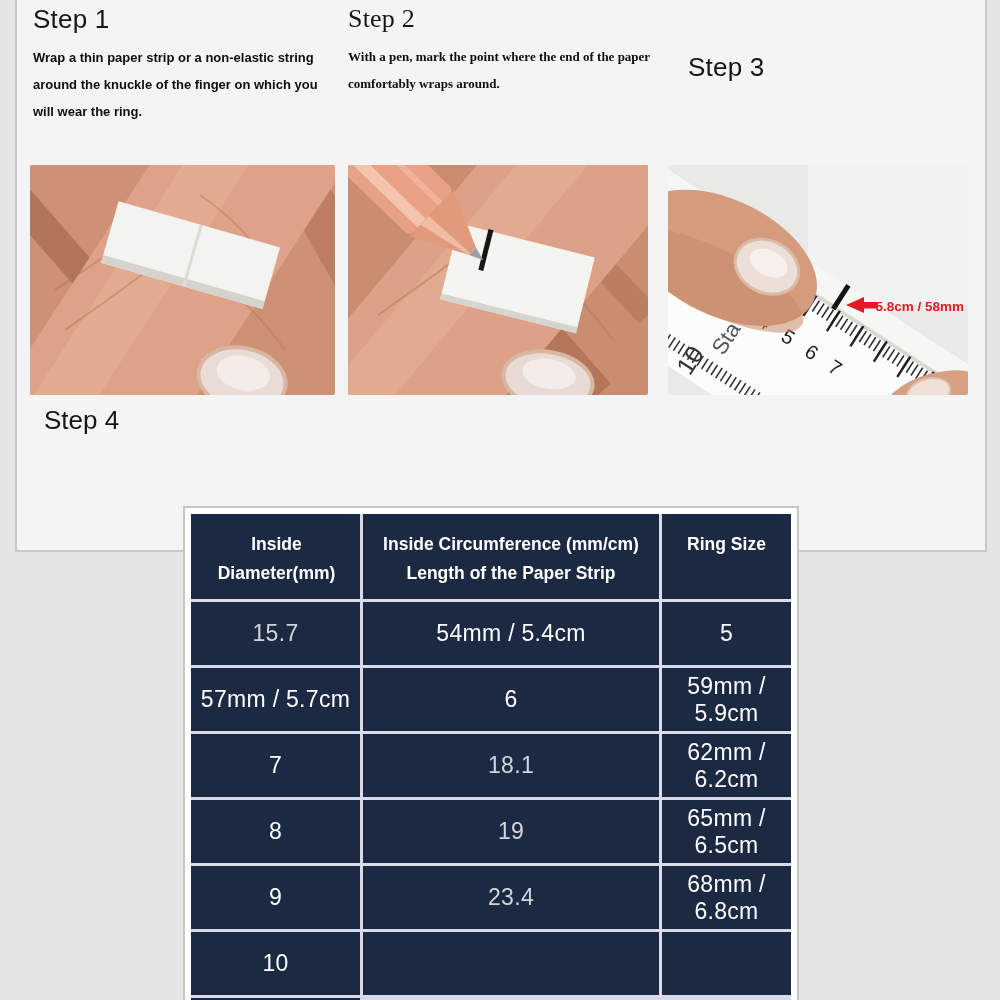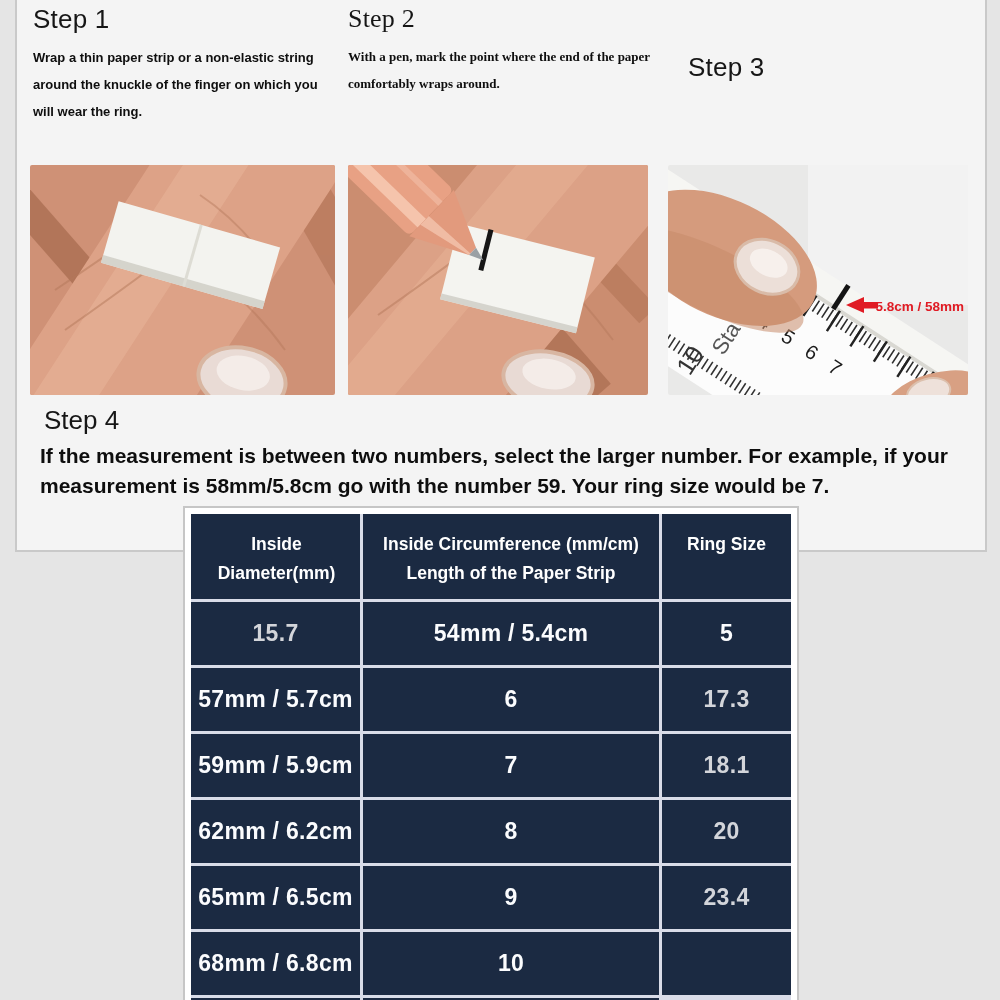--- a/index.html
+++ b/index.html
@@ -31,21 +31,21 @@
   
   .table-card{position:absolute;left:183px;top:506px;width:616px;height:530px;background:#ffffff;
               border:2px solid #c6c6c6;box-sizing:border-box;padding:6px;overflow:hidden;z-index:3;}
   .size-table{display:grid;grid-template-columns:169px 296px 129px;
               grid-template-rows:85px repeat(6,63px) 40px;gap:3px;background:#d9dce8;width:600px;}
   .cell{background:#1b2a42;display:flex;align-items:center;justify-content:center;}
   .th{flex-direction:column;justify-content:flex-start;padding-top:16px;box-sizing:border-box;
       color:#ffffff;font-size:17.5px;font-weight:700;line-height:29px;text-align:center;}
   .th span{display:block;}
   .th-diam{padding-left:12px;padding-right:10px;}
-  .td{font-size:23px;font-weight:700;color:#fbfcfe;letter-spacing:.3px;text-align:center;}
+  .td{font-size:23px;font-weight:400;color:#fbfcfe;letter-spacing:.3px;text-align:center;}
   .td-diam{color:#d3d5da;}
 </style>
 </head>
 <body>
 
 <div class="page">
 
   <div class="panel"></div>
 
   <section class="step-col step-col-1">
@@ -148,48 +148,46 @@
         <ellipse cx="268" cy="236" rx="55" ry="28" fill="#d8a083"></ellipse>
         <ellipse cx="262" cy="226" rx="22" ry="14" fill="#eee1da" stroke="#dcc0ad" stroke-width="2"></ellipse>
       </g>
       <polygon points="178,140 196,132 196,148" fill="#e01b24"></polygon>
       <rect x="194" y="137" width="16" height="6.5" fill="#e01b24"></rect>
       <text x="296" y="146" font-size="13.5" font-weight="bold" text-anchor="end" fill="#e01b24">5.8cm / 58mm</text>
     </svg>
   </div>
 
   <h2 class="step4-title">Step 4</h2>
-  <p class="step4-text">If the measurement is between two numbers, select the larger number. For example, if your measurement is 58mm/5.8cm go with the number 59. Your ring size would be 7.</p>
 
   <div class="table-card">
     <div class="size-table">
 
       <div class="cell th th-diam">Inside Diameter(mm)</div>
       <div class="cell th">
         <span>Inside Circumference (mm/cm)</span>
         <span>Length of the Paper Strip</span>
       </div>
       <div class="cell th">Ring Size</div>
 
       <div class="cell td td-diam">15.7</div>
       <div class="cell td">54mm / 5.4cm</div>
       <div class="cell td">5</div>
 
       <div class="cell td">57mm / 5.7cm</div>
       <div class="cell td">6</div>
 
-      <div class="cell td td-diam">17.3</div>
       <div class="cell td">59mm / 5.9cm</div>
       <div class="cell td">7</div>
 
       <div class="cell td td-diam">18.1</div>
       <div class="cell td">62mm / 6.2cm</div>
       <div class="cell td">8</div>
 
-      <div class="cell td td-diam">20</div>
+      <div class="cell td td-diam">19</div>
       <div class="cell td">65mm / 6.5cm</div>
       <div class="cell td">9</div>
 
       <div class="cell td td-diam">23.4</div>
       <div class="cell td">68mm / 6.8cm</div>
       <div class="cell td">10</div>
 
       <div class="cell"></div>
       <div class="cell"></div>
       <div class="cell"></div>

